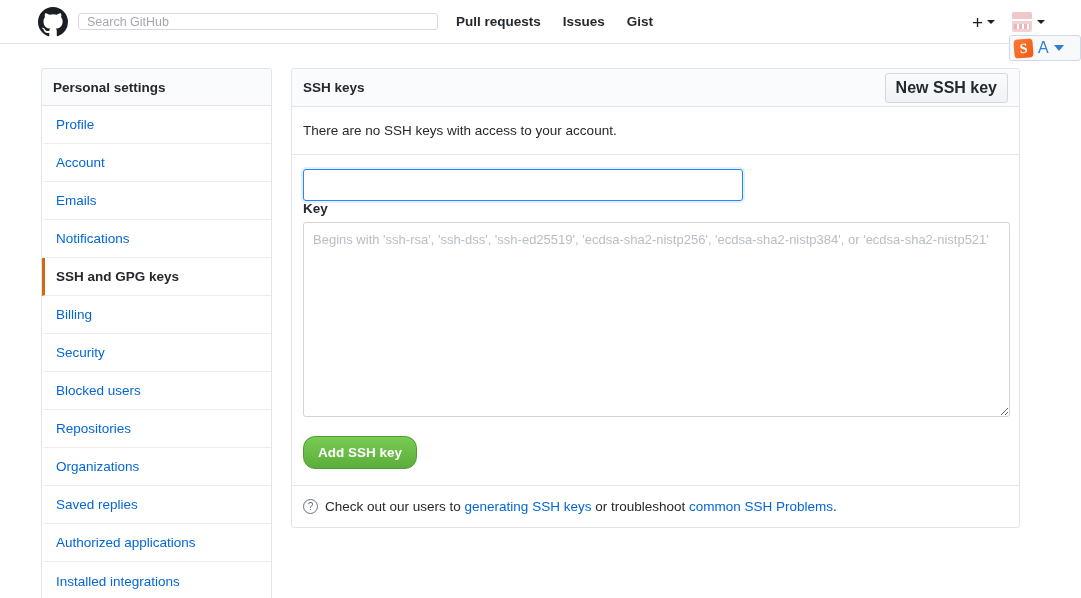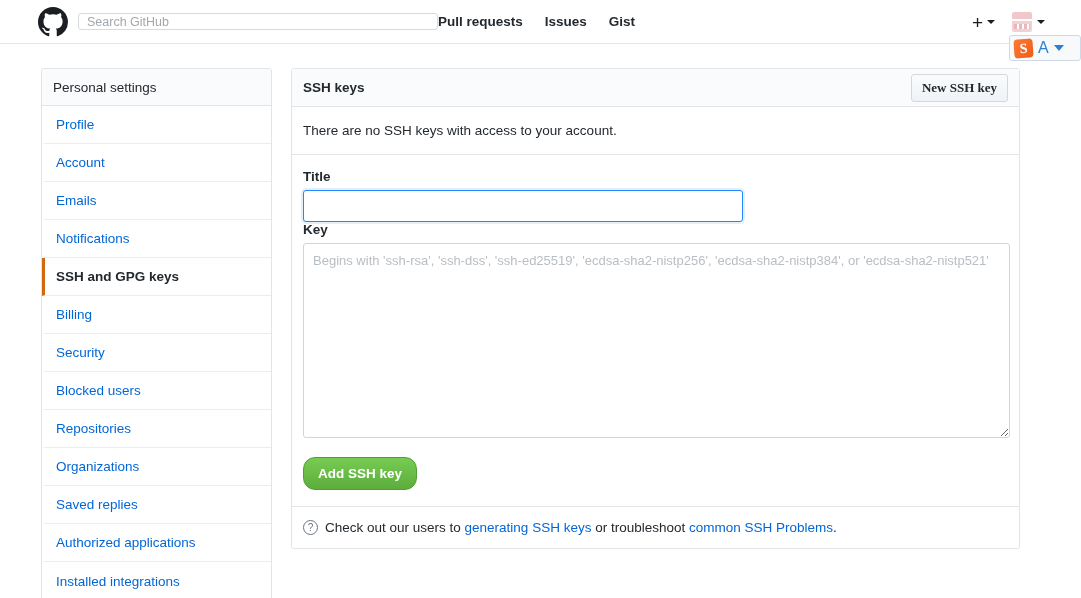--- a/index.html
+++ b/index.html
@@ -32,21 +32,21 @@
     border-radius: 3px;
     background: #fff;
     font-size: 12.5px;
     color: #24292e;
     padding: 0 8px;
     font-family: "Liberation Sans", sans-serif;
     outline: none;
   }
   .search-box::placeholder { color: #a3a8ad; }
 
-  .nav-links { display: flex; align-items: flex-start; gap: 22px; }
+  .nav-links { display: flex; align-items: flex-start; margin-left: 18px; gap: 22px; }
   .nav-link {
     font-size: 13.5px; font-weight: bold; color: #24292e;
     text-decoration: none; white-space: nowrap; line-height: 1;
   }
 
   .header-right {
     position: absolute; right: 36px; top: 0; height: 44px;
     display: flex; align-items: center; gap: 17px;
   }
   .plus-menu { display: flex; align-items: center; gap: 4px; }
@@ -106,21 +106,21 @@
     position: absolute; left: 41px; top: 68px;
     width: 231px;
     border: 1px solid #e1e4e8;
     border-radius: 3px;
     background: #fff;
     overflow: hidden;
   }
   .sidebar-title {
     height: 37px; display: flex; align-items: center;
     padding-left: 11px;
-    font-size: 13.5px; font-weight: normal; color: #24292e;
+    font-size: 13.5px; font-weight: bold; color: #24292e;
     background: #fafbfc;
     border-bottom: 1px solid #e1e4e8;
   }
   .side-item {
     height: 38px; display: flex; align-items: center;
     padding-left: 11px;
     font-size: 13.5px; color: #0366d6;
     border-bottom: 1px solid #eaecef;
     text-decoration: none;
     border-left: 3px solid transparent;
@@ -145,27 +145,27 @@
     justify-content: space-between;
     padding: 0 11px;
     background: #fafbfc;
     border-bottom: 1px solid #e1e4e8;
     gap: 33px;
   }
   .panel-head h2 {
     margin: 0; font-size: 13.5px; font-weight: bold; color: #24292e;
   }
   .btn-light {
-    font-size: 13px; font-weight: bold; color: #24292e;
+    font-size: 16px; font-weight: bold; color: #24292e;
     background: linear-gradient(to bottom, #fafbfc, #eff3f6);
     border: 1px solid #d5d8da;
     border-radius: 3px;
     padding: 5px 10px;
     cursor: pointer;
-    font-family: Liberation Serif, serif;
+    font-family: Liberation Sans, sans-serif;
     text-align: right;
   }
   .empty-note {
     padding: 16px 11px;
     font-size: 13.5px; color: #24292e;
     border-bottom: 1px solid #e1e4e8;
   }
   .form-area { padding: 14px 11px 0 11px; }
   .field-label {
     font-size: 13.5px; font-weight: bold; color: #24292e;
@@ -284,21 +284,20 @@
 <div class="main-panel">
 
   <div class="panel-head">
     <h2>SSH keys</h2>
     <button class="btn-light">New SSH key</button>
   </div>
 
   <div class="empty-note">There are no SSH keys with access to your account.</div>
 
   <div class="form-area">
-    <label class="field-label">Title</label>
     <input class="title-input" type="text" autofocus="" placeholder="" style="">
 
     <div class="key-block">
       <label class="field-label">Key</label>
       <textarea class="key-textarea" placeholder="Begins with 'ssh-rsa', 'ssh-dss', 'ssh-ed25519', 'ecdsa-sha2-nistp256', 'ecdsa-sha2-nistp384', or 'ecdsa-sha2-nistp521'" style=""></textarea>
     </div>
 
     <button class="btn-green">Add SSH key</button>
   </div>
 

